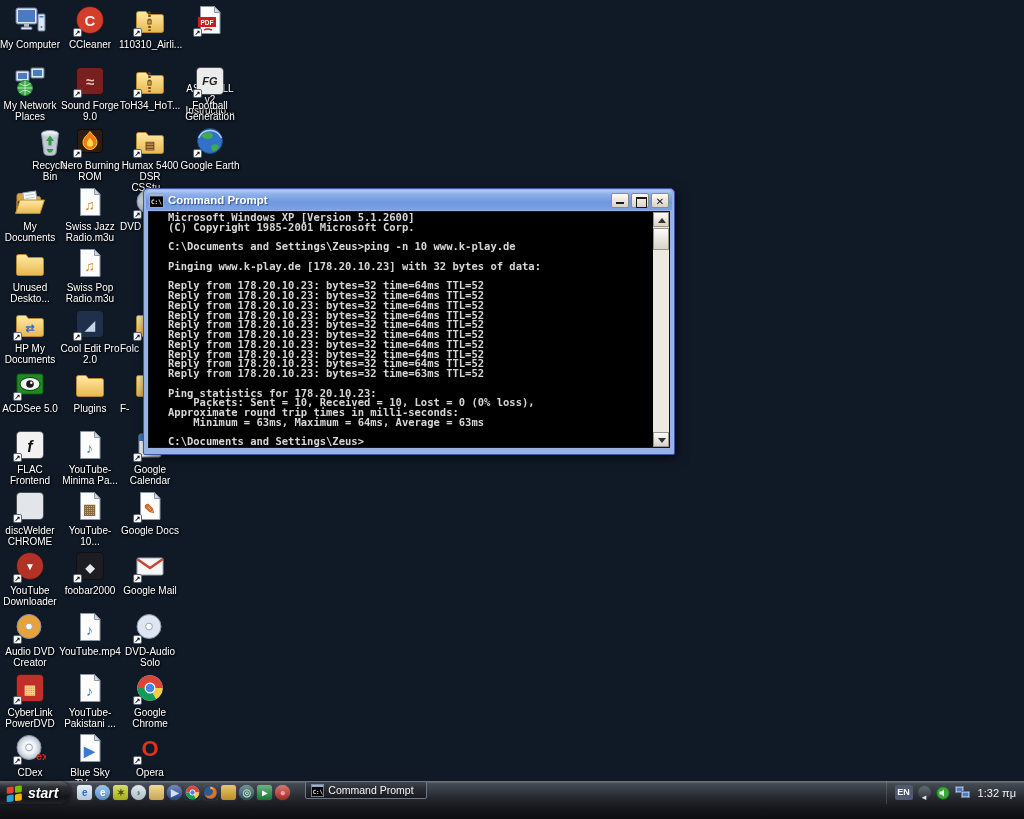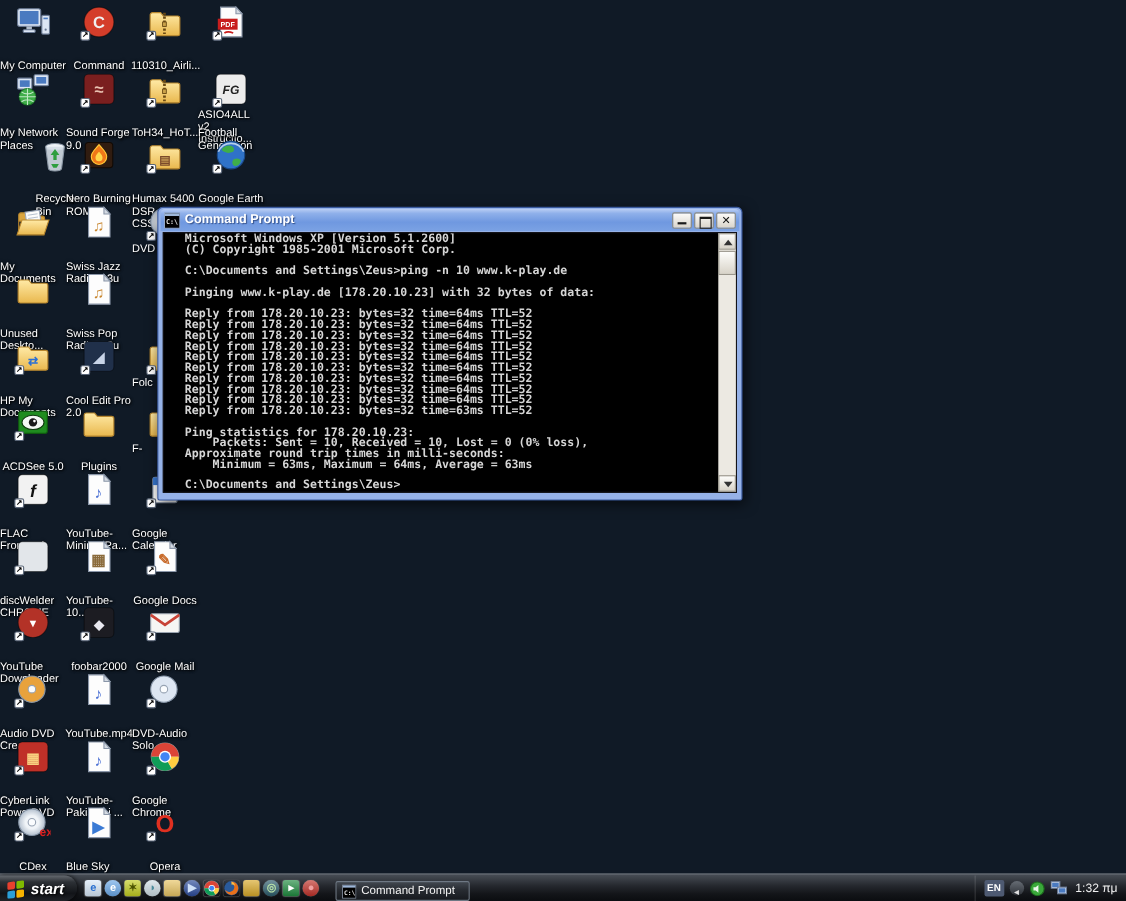--- a/index.html
+++ b/index.html
@@ -7,21 +7,21 @@
   #screen{position:relative;width:1024px;height:819px;background:#101a26;overflow:hidden;
           font-family:"Liberation Sans",sans-serif;}
   svg{display:block;font-family:"Liberation Sans",sans-serif;}
 
   
   #desktop-icons{position:absolute;inset:0;}
   .di{position:absolute;width:60px;display:flex;flex-direction:column;align-items:center;z-index:1;cursor:default;}
   .di-img{position:relative;width:32px;height:32px;}
   .sc{position:absolute;left:-1px;bottom:-1px;width:9px;height:9px;background:#fff;border:1px solid #5a6678;
       border-radius:2px;font:bold 7px/8px "Liberation Sans",sans-serif;color:#000;text-align:center;}
-  .di-label{margin-top:19px;max-width:62px;font:10px/11px "Liberation Sans",sans-serif;
+  .di-label{margin-top:3px;max-width:62px;text-align:center;font:10px/11px "Liberation Sans",sans-serif;
             color:#fff;text-shadow:1px 1px 2px #000,0 0 3px #000;}
   .plabel{position:absolute;left:120px;width:23px;overflow:hidden;white-space:nowrap;
           font:10px/11px "Liberation Sans",sans-serif;color:#fff;text-shadow:1px 1px 2px #000;z-index:1;}
 
   
   .cmd-window{position:absolute;left:143px;top:188px;width:532px;height:267px;background:#96b2e8;
               border:1px solid #3a5a9e;border-radius:5px 5px 2px 2px;box-shadow:2px 3px 12px rgba(0,0,0,.6);z-index:10;}
   .cmd-titlebar{position:absolute;left:2px;right:2px;top:1px;height:20px;border-radius:4px 4px 0 0;
       background:linear-gradient(180deg,#b9cdf4 0%,#8fb0ea 20%,#6f98e0 60%,#7ba2e4 100%);
       display:flex;align-items:center;padding:0 3px;gap:4px;}
@@ -42,21 +42,21 @@
   .sb-btn,.sb-thumb{position:absolute;left:0;width:16px;background:linear-gradient(180deg,#fdfdfb,#d8d3c8);
           border:1px solid #9a968c;}
   .sb-btn{height:15px;}
   .sb-up{top:0;} .sb-down{bottom:0;}
   .sb-thumb{top:16px;height:22px;}
   .arr-up,.arr-down{position:absolute;left:4px;width:0;height:0;border-left:4px solid transparent;border-right:4px solid transparent;}
   .arr-up{top:5px;border-bottom:5px solid #333;}
   .arr-down{top:5px;border-top:5px solid #333;}
 
   
-  .taskbar{position:absolute;left:0;right:0;bottom:0;height:25px;z-index:20;display:flex;align-items:flex-end;
+  .taskbar{position:absolute;left:0;right:0;bottom:0;height:38px;z-index:20;display:flex;align-items:flex-start;
       background:linear-gradient(180deg,#767c84 0%,#454b53 7%,#25282e 45%,#131519 75%,#0b0d10 100%);}
   .start-btn{height:23px;display:flex;align-items:center;gap:4px;padding:0 12px 0 5px;cursor:default;
       background:linear-gradient(180deg,#63686e 0%,#2d3136 25%,#121418 70%,#1f2227 100%);
       border-radius:0 12px 12px 0;box-shadow:1px 0 4px rgba(0,0,0,.7);}
   .start-label{font:italic bold 14px "Liberation Sans",sans-serif;color:#fff;text-shadow:1px 1px 2px #000;}
   .quick-launch{display:flex;align-items:center;gap:3px;padding:0 7px;height:23px;}
   .ql{width:15px;height:15px;border-radius:3px;font:bold 10px/15px "Liberation Sans",sans-serif;text-align:center;
       box-shadow:0 0 1px rgba(255,255,255,.3);overflow:hidden;cursor:default;}
   .ql.round{border-radius:50%;}
   .task-btn{margin-left:8px;width:122px;height:18px;display:flex;align-items:center;gap:4px;padding:0 5px;cursor:default;
@@ -249,21 +249,21 @@
     <span class="di-label">CDex</span>
   </div>
       <div class="di" style="left: 60px; top: 4px;">
     <span class="di-img">
           <svg viewBox="0 0 32 32" width="32" height="32">
             <rect x="2.5" y="2.5" width="27" height="27" rx="13.5" fill="#d43d2a" stroke="rgba(0,0,0,0.4)"></rect>
             <text x="16" y="21.5" text-anchor="middle" font-size="15" font-weight="bold" fill="#f0f0f0">C</text>
           </svg>
           <span class="sc">↗</span>
         </span>
-    <span class="di-label">Command</span>
+    <span class="di-label">CCleaner</span>
   </div>
       <div class="di" style="left: 60px; top: 64.7px;">
     <span class="di-img">
           <svg viewBox="0 0 32 32" width="32" height="32">
             <rect x="2.5" y="2.5" width="27" height="27" rx="4" fill="#7a1f1f" stroke="rgba(0,0,0,0.4)"></rect>
             <text x="16" y="21.5" text-anchor="middle" font-size="15" font-weight="bold" fill="#e8c0b0">≈</text>
           </svg>
           <span class="sc">↗</span>
         </span>
     <span class="di-label">Sound Forge 9.0</span>

